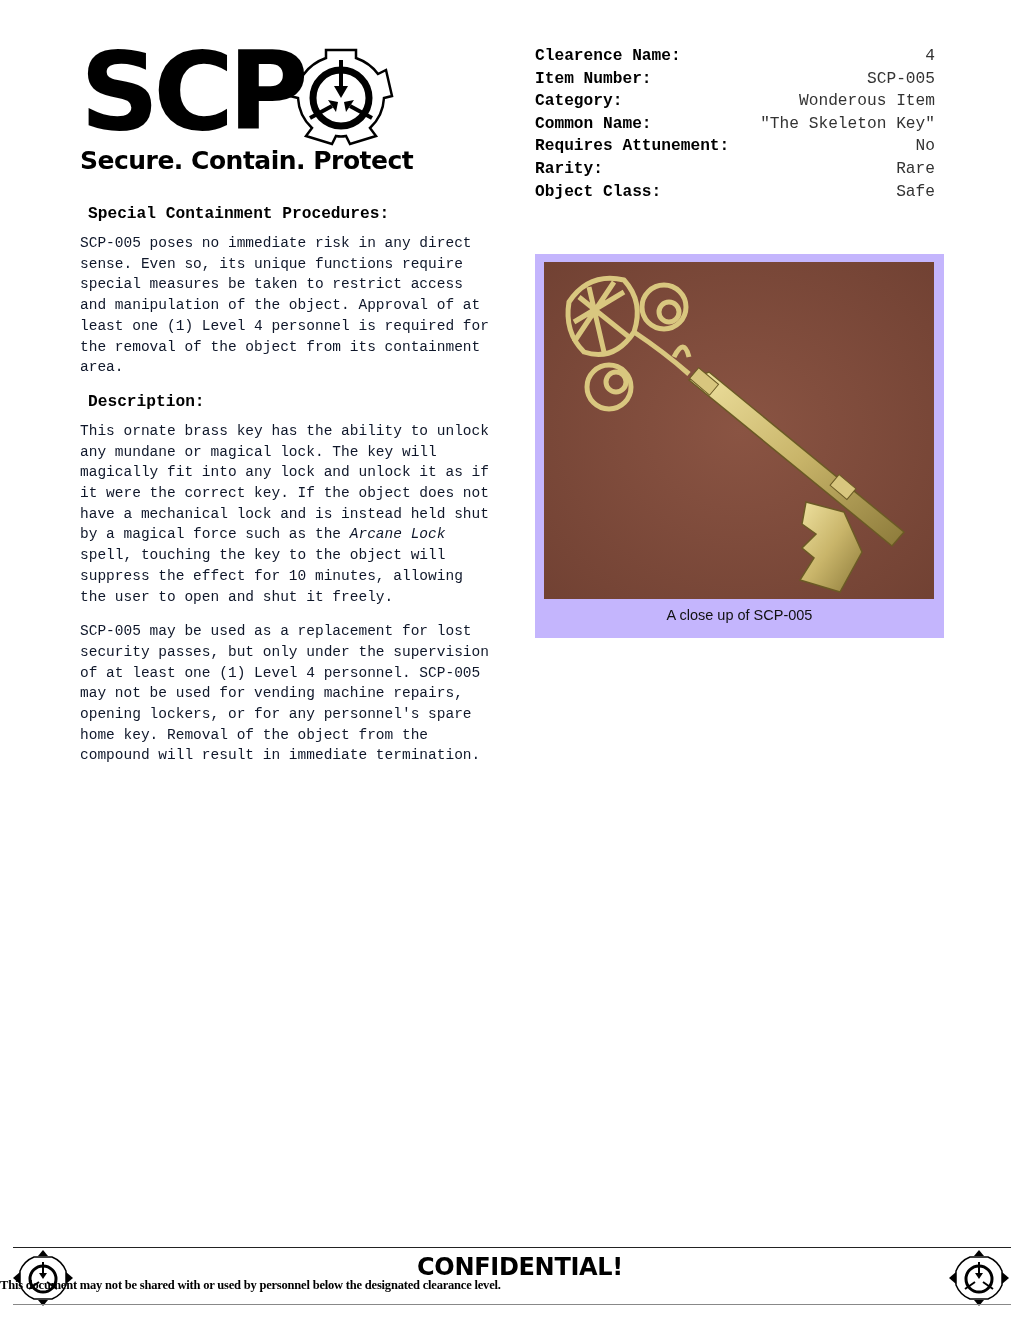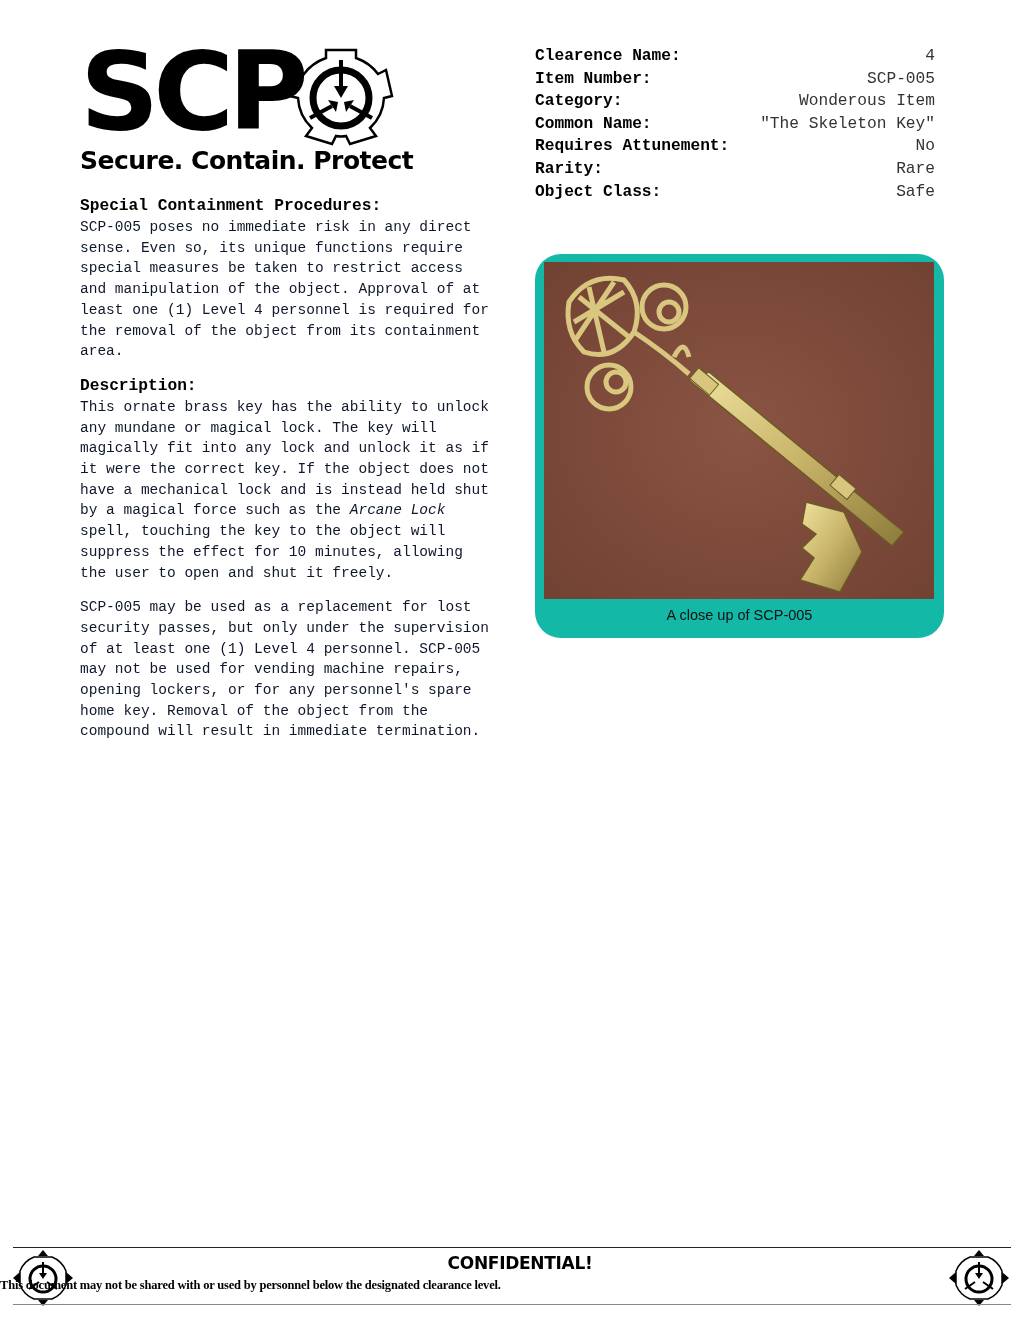--- a/index.html
+++ b/index.html
@@ -10,34 +10,34 @@
     .logo-emblem { position: absolute; left: 208px; top: 0; width: 106px; height: 100px; }
     .logo-motto { position: absolute; left: 0; top: 100px; font-family: "DejaVu Sans", sans-serif; font-weight: bold; font-size: 25px; letter-spacing: -0.5px; white-space: nowrap; }
 
     .meta-table { position: absolute; left: 535px; top: 45px; width: 400px; font-family: "Liberation Mono", monospace; font-size: 16.2px; }
     .meta-row { display: flex; justify-content: space-between; height: 22.6px; line-height: 22.6px; }
     .meta-label { font-weight: bold; }
     .meta-value { color: #333; text-align: right; }
 
     .col-left { position: absolute; left: 80px; top: 196px; width: 410px; font-family: "Liberation Mono", monospace; }
     .section { margin-bottom: 14px; }
-    .section h2 { margin: 0; font-size: 16.2px; font-weight: bold; line-height: 21px; }
+    .section h2 { margin: 8px; font-size: 16.2px; font-weight: bold; line-height: 21px; }
     .section p { margin: 0; font-size: 14.5px; line-height: 20.7px; color: #0f172a; white-space: pre-line; }
     .section p em { font-style: italic; }
 
-    .figure { position: absolute; left: 535px; top: 254px; width: 409px; height: 384px; background: #14b8a6; border-radius: 26px; }
+    .figure { position: absolute; left: 535px; top: 254px; width: 409px; height: 384px; background: #c4b5fd; }
     .figure-img { position: absolute; left: 9px; top: 8px; width: 390px; height: 337px; background: #7e4a3a; overflow: hidden; }
     .figure-caption { position: absolute; left: 0; right: 0; top: 353px; text-align: center; font-family: "Liberation Sans", sans-serif; font-size: 14.5px; color: #111; }
 
     .footer-line-top { position: absolute; left: 13px; right: 13px; top: 1247px; border-top: 1px solid #222; }
     .footer-line-bot { position: absolute; left: 13px; right: 13px; top: 1304px; border-top: 1px solid #888; }
     .footer-emblem { position: absolute; top: 1249px; width: 62px; height: 58px; }
     .footer-emblem.left { left: 12px; }
     .footer-emblem.right { left: 948px; }
-    .footer-title { position: absolute; left: 16px; right: 0; top: 1253px; text-align: center; font-family: "DejaVu Sans", sans-serif; font-weight: bold; font-size: 17px; letter-spacing: -0.3px; }
+    .footer-title { position: absolute; left: 16px; right: 0; top: 1253px; text-align: center; font-family: "DejaVu Sans", sans-serif; font-weight: bold; font-size: 24px; letter-spacing: -0.3px; }
     .footer-sub { position: absolute; left: 0; right: 0; top: 1278px; font-family: Liberation Serif, serif; font-weight: bold; font-size: 12.5px; letter-spacing: -0.2px; }
   </style>
 </head>
 <body>
 
 <div class="logo-wrap">
   <div class="logo-scp">SCP</div>
   <svg class="logo-emblem" viewBox="0 0 106 100">
     <path d="M38 4 L68 4 L68 12 Q82 17 90 28 L98 24 L104 50 L96 52 Q95 70 82 82 L88 90 L62 98 L58 90 Q53 91 48 90 L44 98 L18 90 L24 82 Q11 70 10 52 L2 50 L8 24 L16 28 Q24 17 38 12 Z" fill="none" stroke="#000" stroke-width="2.5"></path>
     <circle cx="53" cy="52" r="28" fill="none" stroke="#000" stroke-width="7"></circle>

